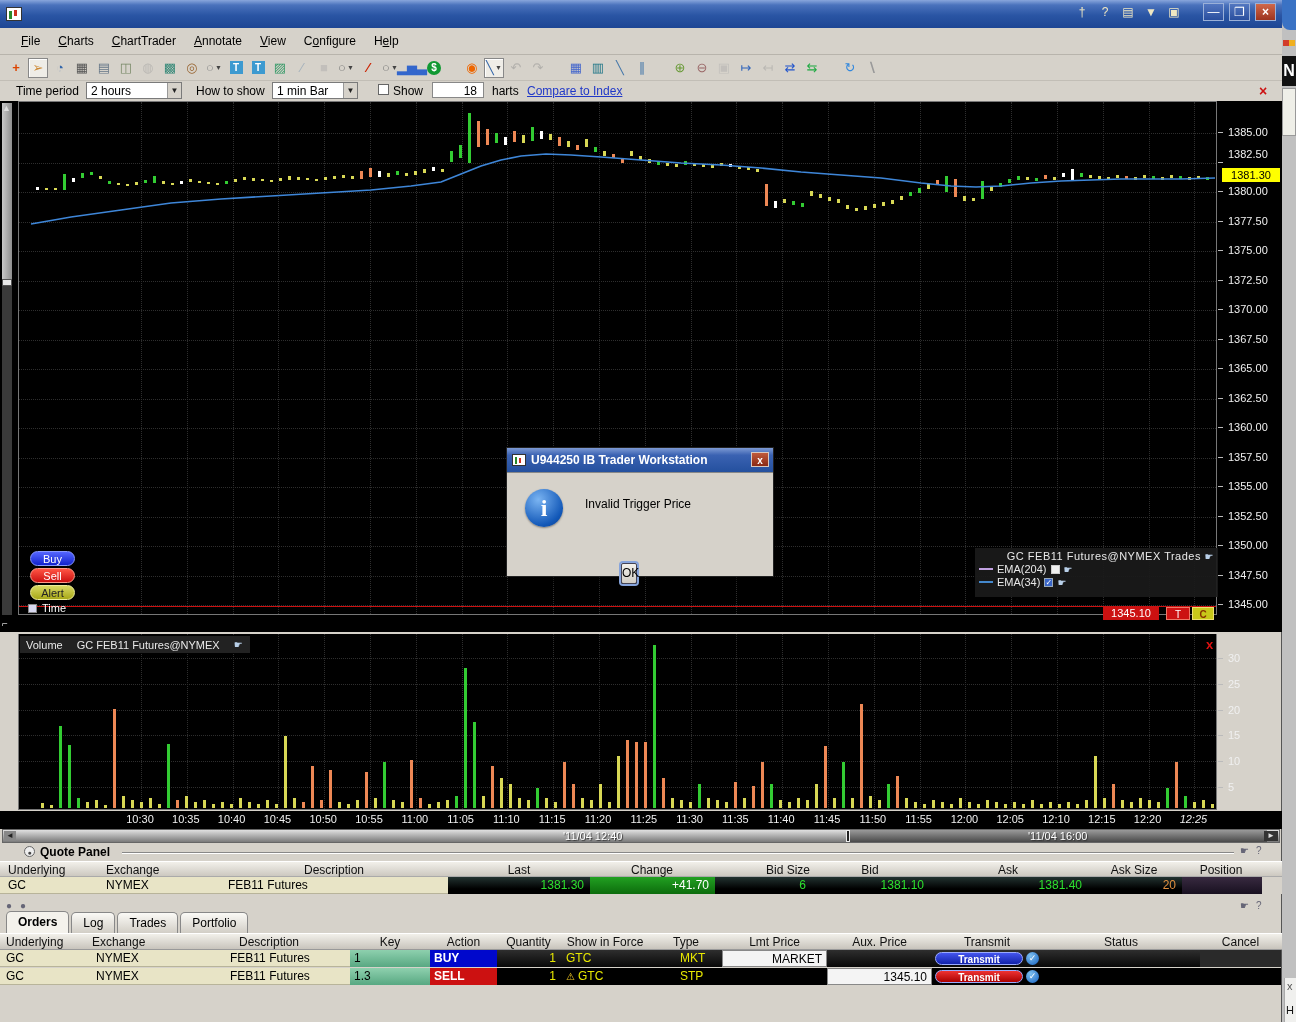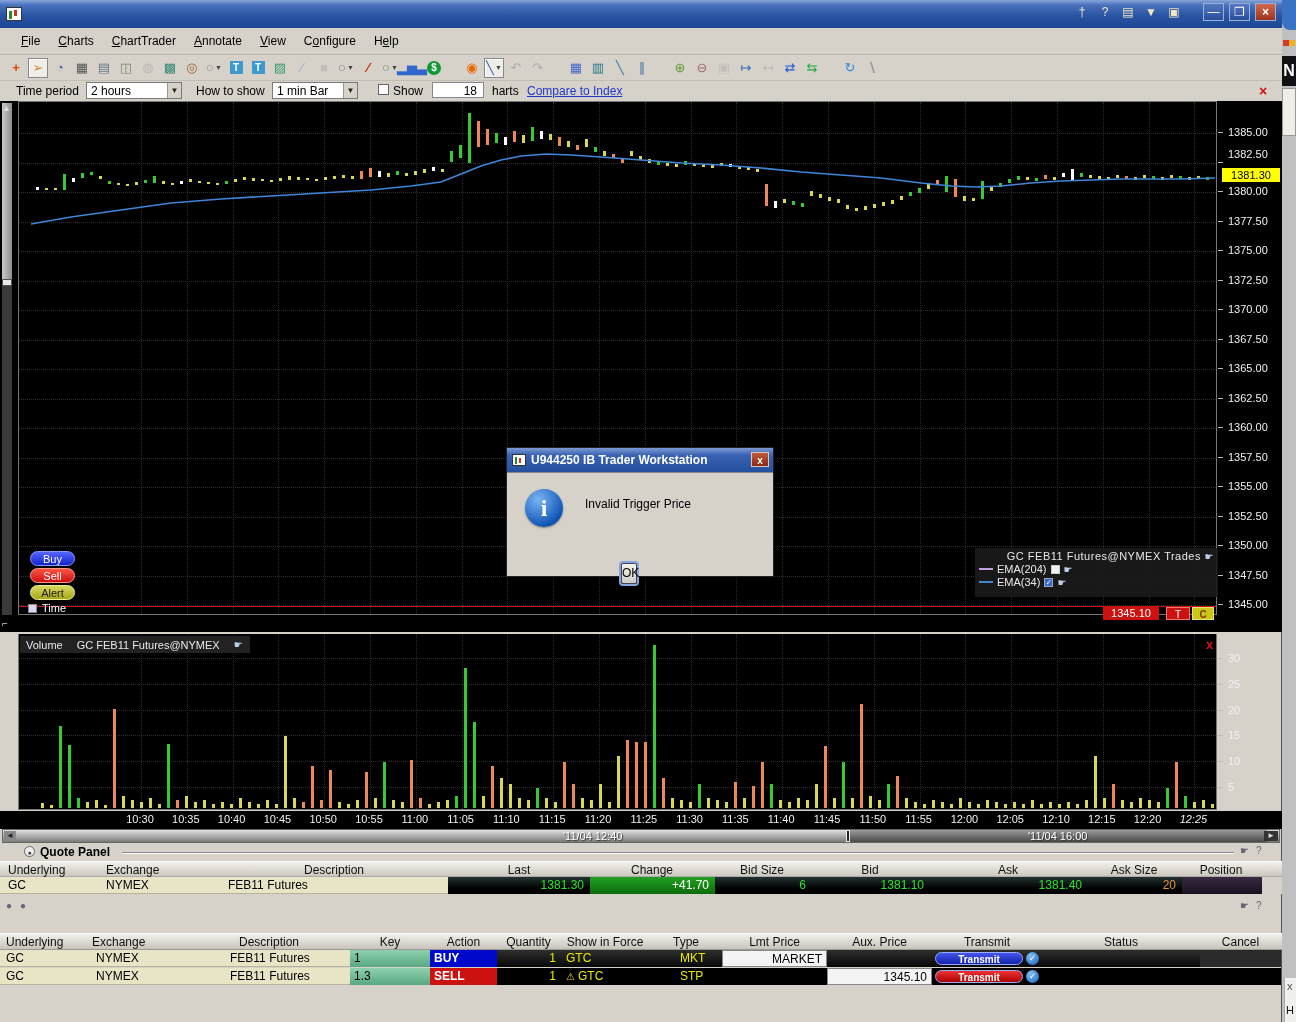--- a/index.html
+++ b/index.html
@@ -863,21 +863,21 @@
       <span id="quote-rule"></span>
       <span class="mini-ico" style="left:1240px;">☛</span>
       <span class="mini-ico" style="left:1256px;">?</span>
     </div>
     <div class="abs qp-headrow" id="quote-headrow">
         <div class="hcell" style="left: 8px; width: 92px; text-align: left;">Underlying</div>
         <div class="hcell" style="left: 106px; width: 110px; text-align: left;">Exchange</div>
         <div class="hcell" style="left: 222px; width: 224px; text-align: center;">Description</div>
         <div class="hcell" style="left: 450px; width: 138px; text-align: center;">Last</div>
         <div class="hcell" style="left: 592px; width: 120px; text-align: center;">Change</div>
-        <div class="hcell" style="left: 714px; width: 96px; text-align: center;">Bid Size</div>
+        <div class="hcell" style="left: 714px; width: 96px; text-align: right;">Bid Size</div>
         <div class="hcell" style="left: 812px; width: 116px; text-align: center;">Bid</div>
         <div class="hcell" style="left: 930px; width: 156px; text-align: center;">Ask</div>
         <div class="hcell" style="left: 1088px; width: 92px; text-align: center;">Ask Size</div>
         <div class="hcell" style="left: 1182px; width: 78px; text-align: center;">Position</div>
       </div>
     <div class="abs qp-row" id="quote-row">
         <div class="cell beige" style="left: 0px; width: 100px; padding-left: 8px;">GC</div>
         <div class="cell beige" style="left: 100px; width: 120px; padding-left: 6px;">NYMEX</div>
         <div class="cell beige" style="left: 220px; width: 228px; padding-left: 8px;">FEB11 Futures</div>
         <div class="cell dark" style="left: 448px; width: 142px; padding-right: 6px;">1381.30</div>
@@ -889,20 +889,26 @@
         <div class="cell purplebg" style="left: 1182px; width: 80px;"></div>
       </div>
 
     <div class="abs" id="orders-div-line">
       <span class="mini-ico" style="left:6px;top:1px;">●</span>
       <span class="mini-ico" style="left:20px;top:1px;">●</span>
       <span class="mini-ico" style="left:1240px;top:1px;">☛</span>
       <span class="mini-ico" style="left:1256px;top:1px;">?</span>
     </div>
 
+    <div class="abs" id="tabs-row">
+        <div class="tab active" style="position: static;">Orders</div>
+        <div class="tab" style="position: static;">Log</div>
+        <div class="tab" style="position: static;">Trades</div>
+        <div class="tab" style="position: static;">Portfolio</div>
+      </div>
     <div class="abs ord-headrow" id="orders-headrow">
         <div class="hcell" style="left: 6px; width: 86px; text-align: left;">Underlying</div>
         <div class="hcell" style="left: 92px; width: 96px; text-align: left;">Exchange</div>
         <div class="hcell" style="left: 188px; width: 162px; text-align: center;">Description</div>
         <div class="hcell" style="left: 350px; width: 80px; text-align: center;">Key</div>
         <div class="hcell" style="left: 430px; width: 67px; text-align: center;">Action</div>
         <div class="hcell" style="left: 497px; width: 63px; text-align: center;">Quantity</div>
         <div class="hcell" style="left: 560px; width: 90px; text-align: center;">Show in Force</div>
         <div class="hcell" style="left: 650px; width: 72px; text-align: center;">Type</div>
         <div class="hcell" style="left: 722px; width: 105px; text-align: center;">Lmt Price</div>

